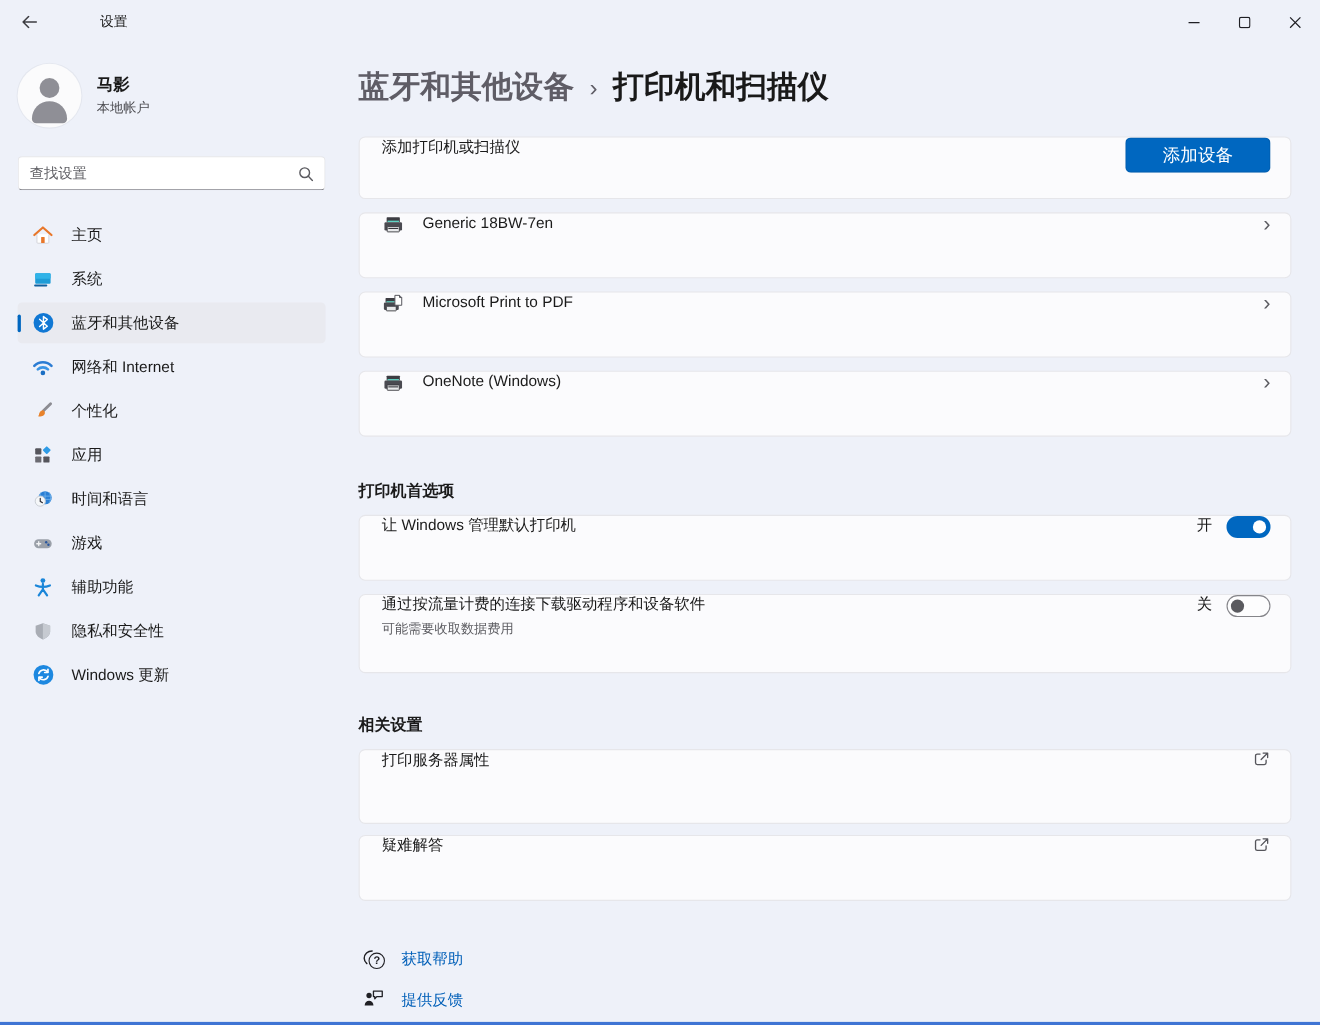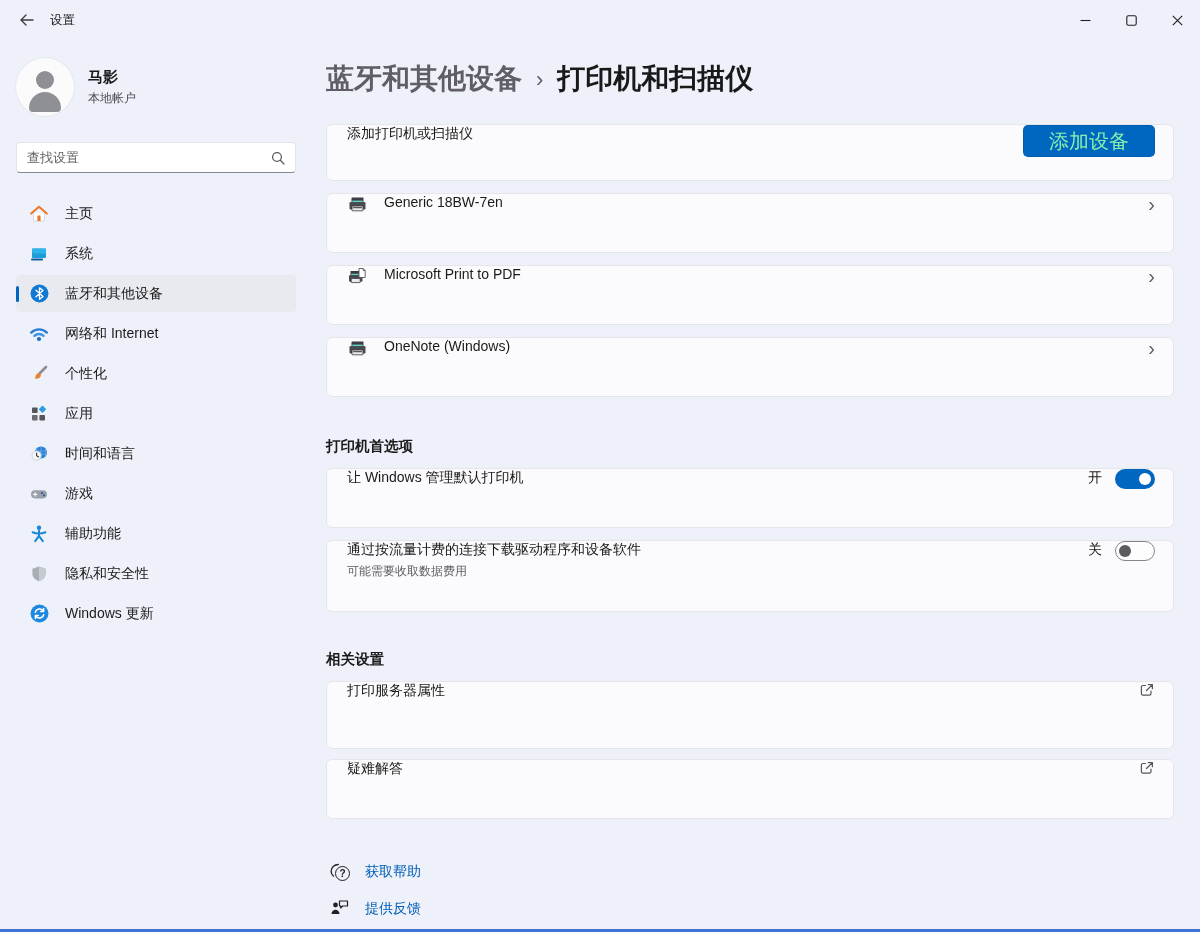--- a/index.html
+++ b/index.html
@@ -2,21 +2,21 @@
 <html style="--accent: #0067c0; --link: #005fb8; --strip: #3f74d4;"><head>
 <meta charset="utf-8">
 <style>
   * { margin:0; padding:0; box-sizing:border-box; }
   html,body { width:1200px; height:932px; overflow:hidden; }
   body {
     font-family:"Liberation Sans","DejaVu Sans",sans-serif;
     background:#eef1f9; color:#1a1a1a; position:relative;
   }
   
-  .titlebar { height:40px; display:flex; align-items:center; position:relative; }
+  .titlebar { height:40px; display:flex; align-items:center; position:relative;gap:41px; }
   .back-btn { width:32px; height:30px; margin-left:10px; display:grid; place-items:center;
               border-radius:4px; cursor:pointer; color:#444; }
   .app-title { font-size:12.5px; margin-left:8px; color:#1a1a1a; }
   .win-controls { position:absolute; right:0; top:0; height:40px; display:flex; }
   .win-btn { width:46px; height:40px; display:grid; place-items:center; color:#1f1f24; cursor:pointer; }
   
   .sidebar { position:absolute; left:0; top:40px; width:312px; padding:0 16px; }
   .profile { display:flex; align-items:center; gap:14px; margin-top:18px; }
   .avatar { width:58px; height:58px; border-radius:50%; background:#fbfbfc; position:relative; overflow:hidden;
             box-shadow:0 0 0 1px rgba(0,0,0,0.04); }
@@ -44,22 +44,22 @@
   .crumb-parent { color:#5f5d66; cursor:pointer; }
   .crumb-sep { color:#5f5d66; font-size:22px; font-weight:400; padding-top:2px; }
   .page-title { color:#191919; }
   .card { background:#fbfbfd; border:1px solid #e6e6ea; border-radius:6px;
           display:flex; align-items:flex-start; margin-top:12px; padding:0 18px 0 20px; }
   .card.clickable { cursor:pointer; }
   .card-label { font-size:14px; }
   .card-sub { font-size:12px; color:#5d5d62; margin-top:4px; }
   .spacer { flex:1; }
   .add-card { height:57px; margin-top:26px; }
-  .accent-btn { background:var(--accent); color:#86efac; border:1px solid rgba(0,0,0,0.08);
-                border-radius:5px; height:32px; width:132px; font-size:20px; font-family:inherit; cursor:pointer; }
+  .accent-btn { background:var(--accent); color:#ffffff; border:1px solid rgba(0,0,0,0.08);
+                border-radius:5px; height:32px; width:132px; font-size:16px; font-family:inherit; cursor:pointer; }
   .printer-card { height:60px; }
   .chevron { color:#5c5c62; font-size:20px; line-height:1; padding-bottom:3px; }
   .section-title { font-size:14.5px; font-weight:700; margin-top:40px; }
   .toggle-card { height:60px; }
   .toggle-card.tall { height:72px; }
   .state-label { font-size:14px; margin-right:13px; }
   .toggle { width:40px; height:20px; border-radius:10px; position:relative; cursor:pointer; flex:0 0 40px; }
   .toggle.on { background:var(--accent); }
   .toggle.on .knob { position:absolute; right:4px; top:4px; width:12px; height:12px; border-radius:50%; background:#ffffff; }
   .toggle.off { background:#fdfdfe; border:1px solid #85858a; }

